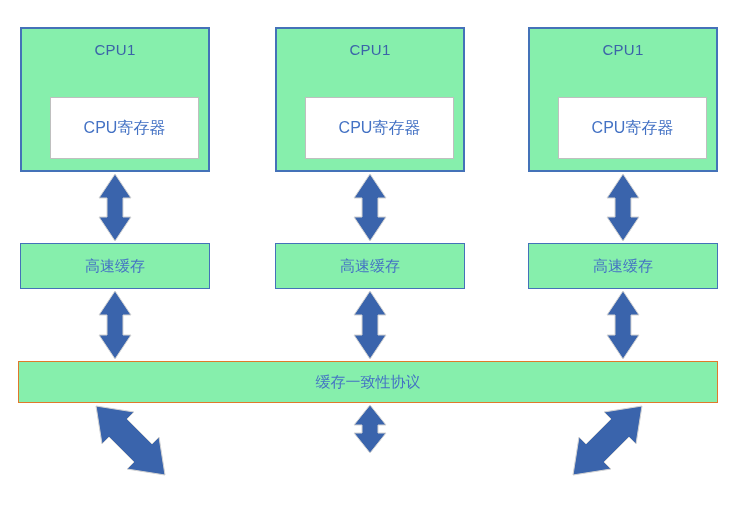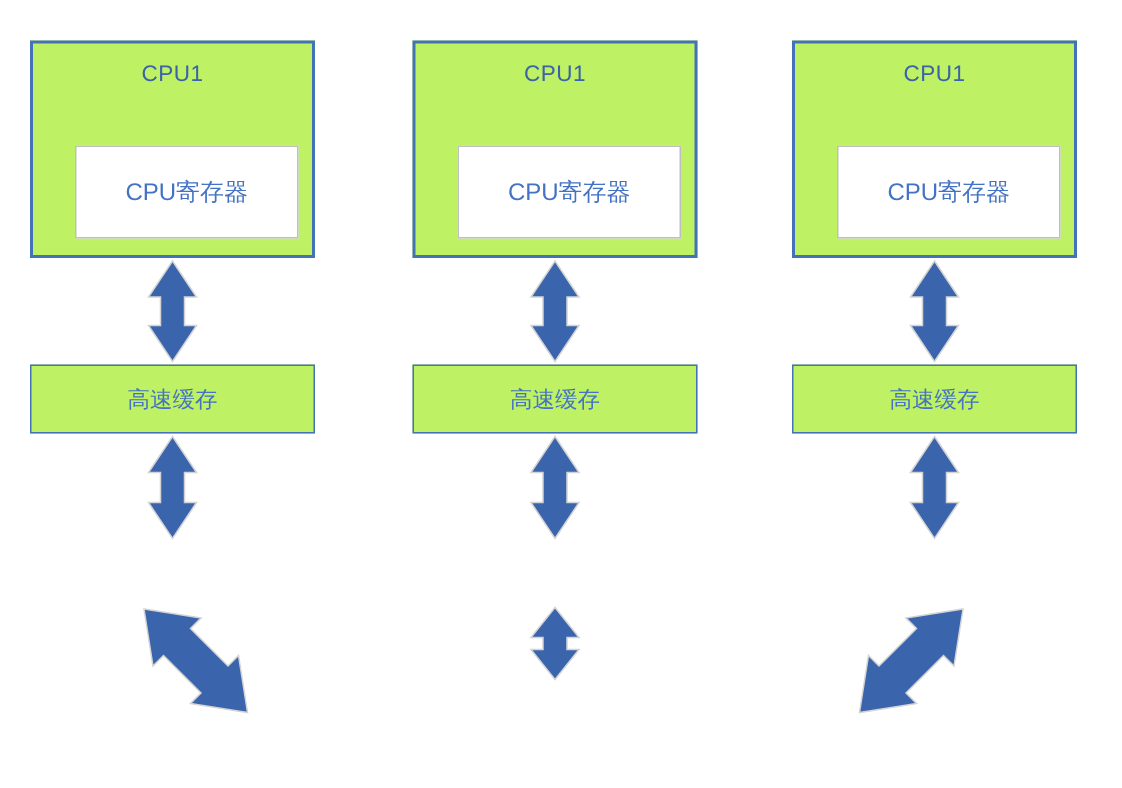--- a/index.html
+++ b/index.html
@@ -16,21 +16,21 @@
     width: 748px;
     height: 525px;
     background: #ffffff;
     overflow: hidden;
   }
 
   
   .box {
     position: absolute;
     box-sizing: border-box;
-    background: #bef264;
+    background: #86efac;
     display: flex;
     align-items: center;
     justify-content: center;
   }
 
   .cpu-box {
     border: 2px solid #4472B8;
   }
   .cpu-title {
     position: absolute;
@@ -118,20 +118,23 @@
   </div>
 
   <div class="box cache-box" style="left:275px; top:243px; width:190px; height:46px;">
     <span>高速缓存</span>
   </div>
 
   <div class="box cache-box" style="left:528px; top:243px; width:190px; height:46px;">
     <span>高速缓存</span>
   </div>
 
+  <div class="box protocol-box" style="left:18px; top:361px; width:700px; height:42px;">
+    <span>缓存一致性协议</span>
+  </div>
 
 
   <svg id="arrow-layer" viewBox="0 0 748 525" xmlns="http://www.w3.org/2000/svg">
 
     <polygon class="arrow-shape" points="115,174 131,198 123,198 123,217 131,217 115,241 99,217 107,217 107,198 99,198"></polygon>
     <polygon class="arrow-shape" points="370,174 386,198 378,198 378,217 386,217 370,241 354,217 362,217 362,198 354,198"></polygon>
     <polygon class="arrow-shape" points="623,174 639,198 631,198 631,217 639,217 623,241 607,217 615,217 615,198 607,198"></polygon>
 
     <polygon class="arrow-shape" points="115,291 131,315 123,315 123,335 131,335 115,359 99,335 107,335 107,315 99,315"></polygon>
     <polygon class="arrow-shape" points="370,291 386,315 378,315 378,335 386,335 370,359 354,335 362,335 362,315 354,315"></polygon>

